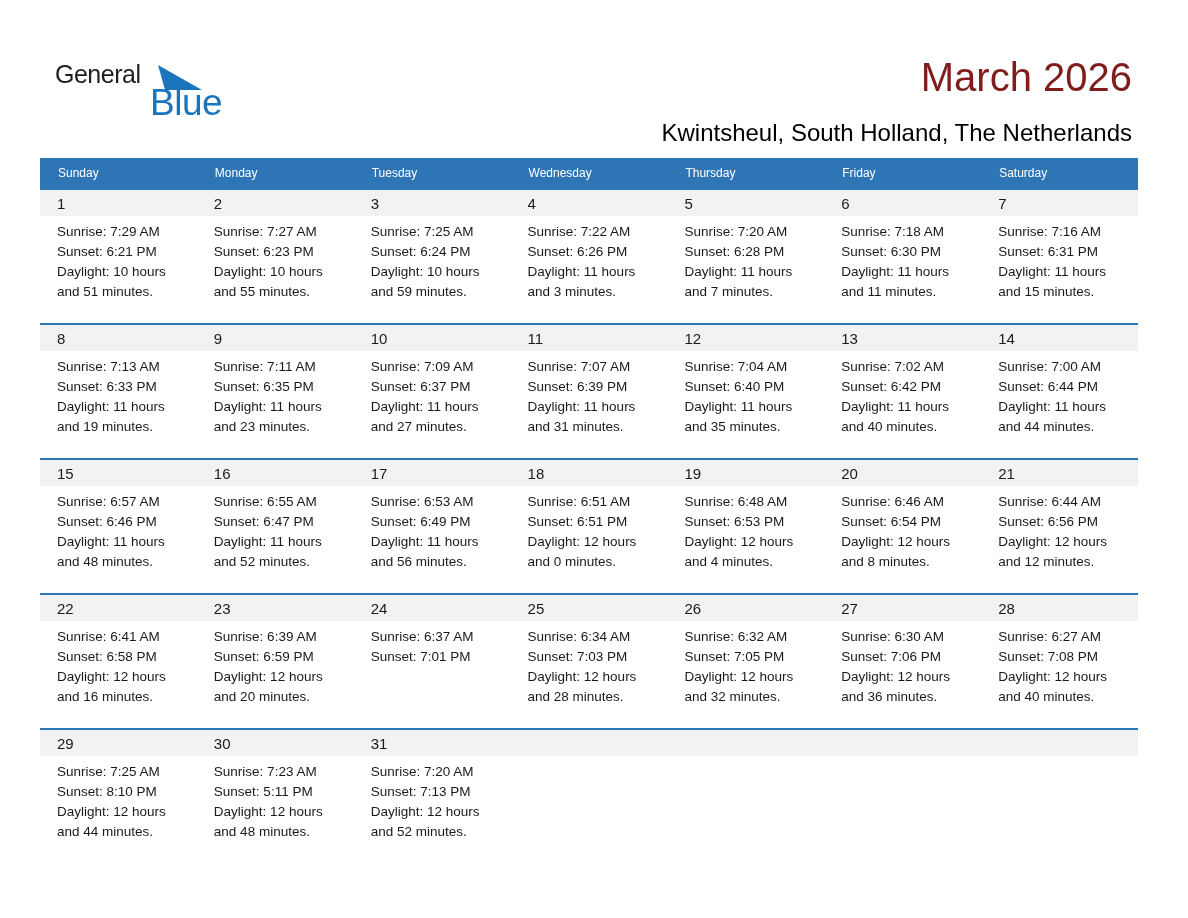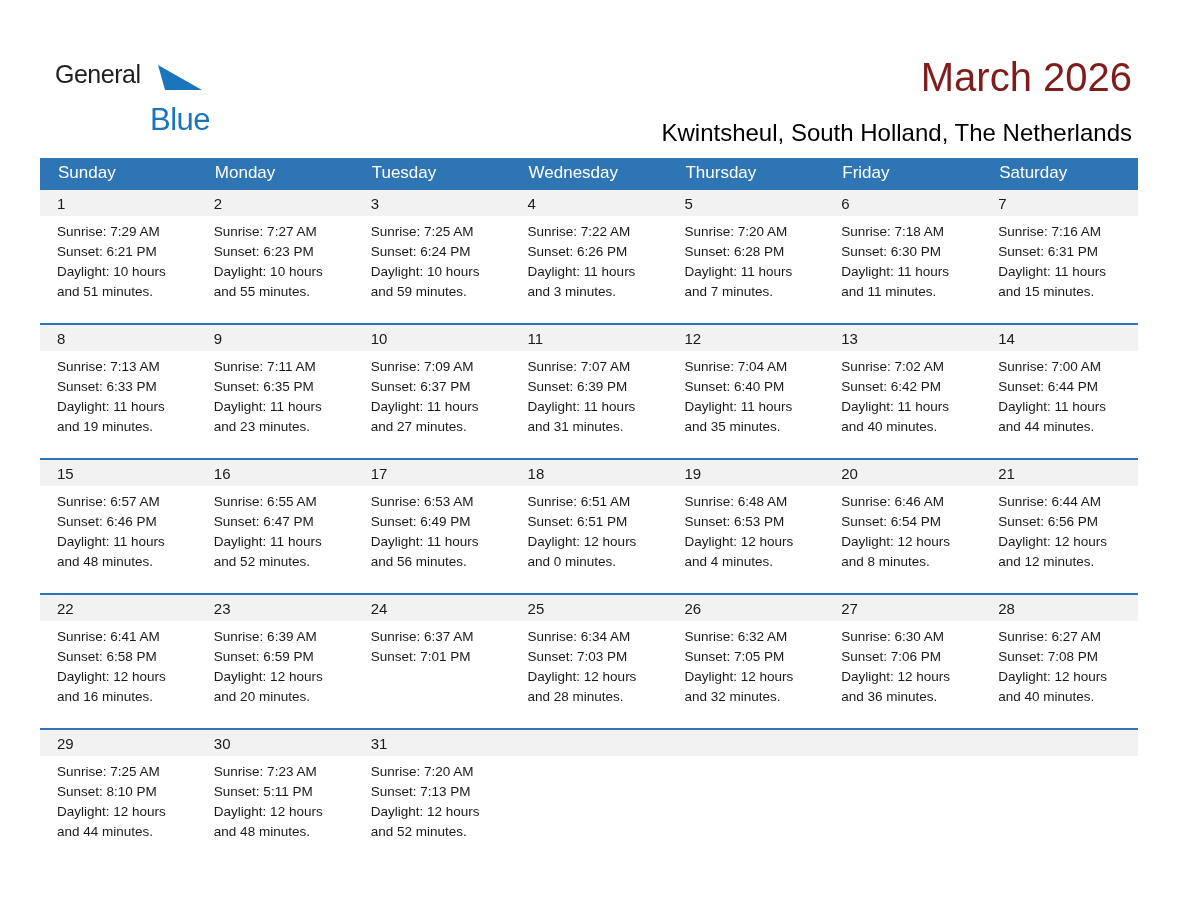--- a/index.html
+++ b/index.html
@@ -12,28 +12,28 @@
   html,body{margin:0;padding:0;}
   body{
     width:1188px;height:918px;position:relative;background:#fff;
     font-family:"Liberation Sans", sans-serif;color:var(--text-dark);
   }
   
   .logo{position:absolute;left:55px;top:60px;width:240px;height:64px;}
   .logo-general{position:absolute;left:0;top:0;font-size:25px;font-weight:400;letter-spacing:-0.5px;color:#1f1f1f;}
   .logo-triangle{position:absolute;left:103px;top:5px;width:44px;height:25px;background:var(--logo-blue);
     clip-path:polygon(0 0,100% 100%,16% 100%);}
-  .logo-blue{position:absolute;left:95px;top:42px;font-size:31px;font-weight:400;letter-spacing:-0.5px;color:var(--logo-blue);text-align:right;}
+  .logo-blue{position:absolute;left:95px;top:22px;font-size:37px;font-weight:400;letter-spacing:-0.5px;color:var(--logo-blue);text-align:right;}
   .month-title{position:absolute;top:55px;right:56px;font-size:40px;color:#7f1d1d;}
   .location-subtitle{position:absolute;top:119px;right:56px;font-size:24px;color:#000;}
 
   
   .calendar{position:absolute;left:40px;top:158px;width:1098px;}
   .weekday-row{display:grid;grid-template-columns:repeat(7,1fr);background:var(--accent-blue);height:30px;align-items:center;}
-  .weekday{color:#fff;font-size:17px;padding-left:18px;overflow:hidden;white-space:nowrap;}
+  .weekday{color:#fff;font-size:12px;padding-left:18px;overflow:hidden;white-space:nowrap;}
   .week-row{display:grid;grid-template-columns:repeat(7,1fr);height:135px;border-top:2px solid var(--accent-blue);}
   .week-row:first-of-type{border-top:none;}
   .day-num{height:26px;background:var(--band-gray);font-size:15px;padding-left:17px;display:flex;align-items:center;color:#1a1a1a;}
   .day-info{padding:6px 10px 0 17px;font-size:13.5px;line-height:20px;color:#1a1a1a;}
 </style>
 </head>
 <body>
 
 <div class="logo">
   <span class="logo-general">General</span>

